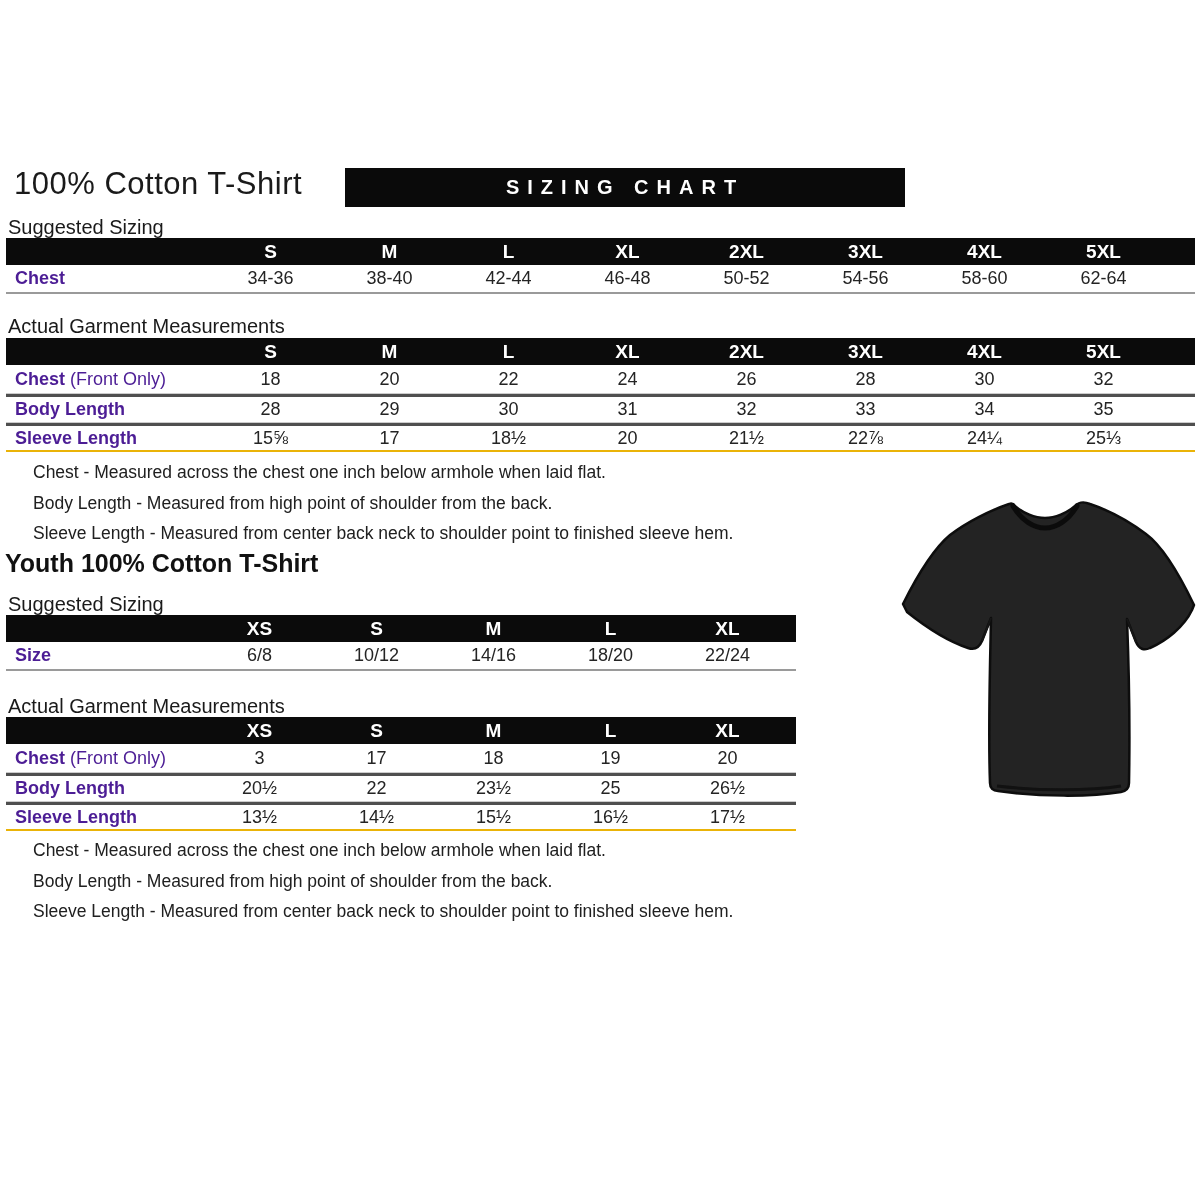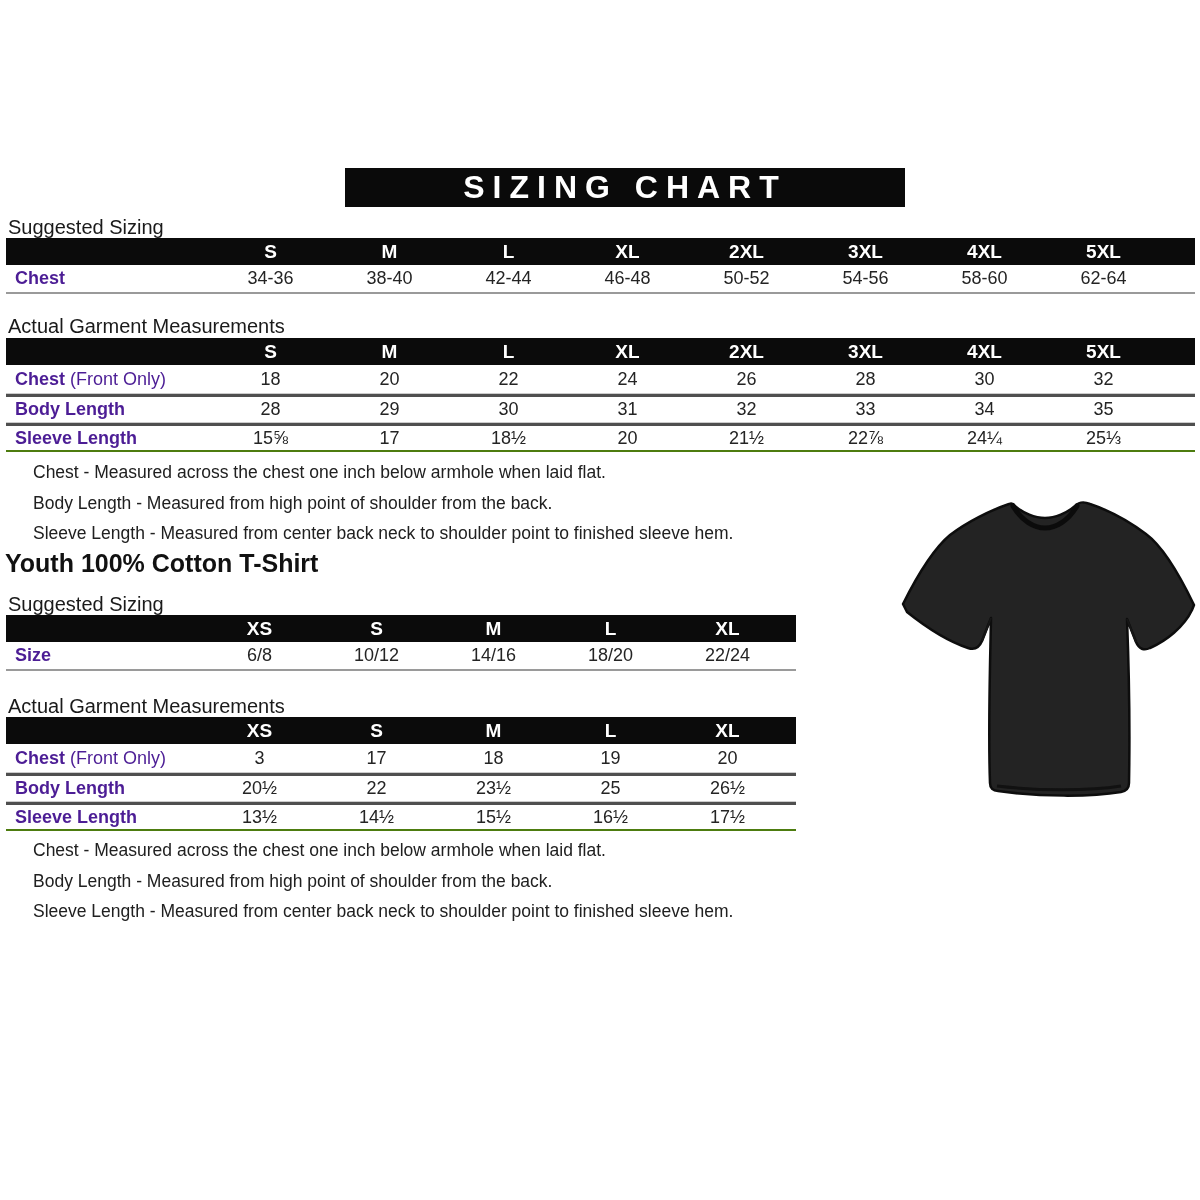--- a/index.html
+++ b/index.html
@@ -18,21 +18,21 @@
   
   .adult-title {
     position: absolute; left: 14px; top: 166px;
     font-size: 31px; font-weight: 400; color: #1a1a1a;
     letter-spacing: 0.5px;
   }
   .banner {
     position: absolute; left: 345px; top: 168px;
     width: 560px; height: 39px;
     background: #0a0a0a; color: #ffffff;
-    font-size: 32px; font-weight: bold; letter-spacing: 8px;
+    font-size: 20px; font-weight: bold; letter-spacing: 8px;
     text-align: center; line-height: 39px;
   }
   .youth-title {
     position: absolute; left: 5px; top: 549px;
     font-size: 25px; font-weight: bold; color: #111111;
   }
   .section-label {
     position: absolute; left: 8px;
     font-size: 20px; color: #1a1a1a;
   }
@@ -57,32 +57,33 @@
   }
   table.sizing td.lbl {
     text-align: left; padding-left: 9px; font-weight: bold; color: #4c1d95;
   }
   table.sizing td.lbl .sfx { font-weight: normal; }
   
   table.suggested tbody td { border-bottom: 2px solid #9a9a9a; }
   
   table.actual tbody tr.sep td { border-top: 3px solid #4f4f4f; }
   table.actual tbody tr td { border-bottom: 1px solid #cccccc; }
-  table.actual tbody tr:last-child td { border-bottom: 2px solid #4d7c0f; }
+  table.actual tbody tr:last-child td { border-bottom: 2px solid #eab308; }
   
   .notes { position: absolute; left: 14px; margin-left: 19px; }
   .notes .note { font-size: 17.5px; color: #202020; margin-bottom: 9.5px; }
   
   .tee-wrap { position: absolute; left: 893px; top: 478px; width: 307px; height: 332px; }
 </style>
 </head>
 <body>
 
 <div class="page">
 
+  <h1 class="adult-title">100% Cotton T-Shirt</h1>
   <div class="banner">SIZING CHART</div>
 
   <div class="section-label" style="top:216px;">Suggested Sizing</div>
 
   <table class="sizing suggested adult-w" style="top:238px;">
     <colgroup>
       <col style="width:205px">
         <col style="width:119px">
         <col style="width:119px">
         <col style="width:119px">

